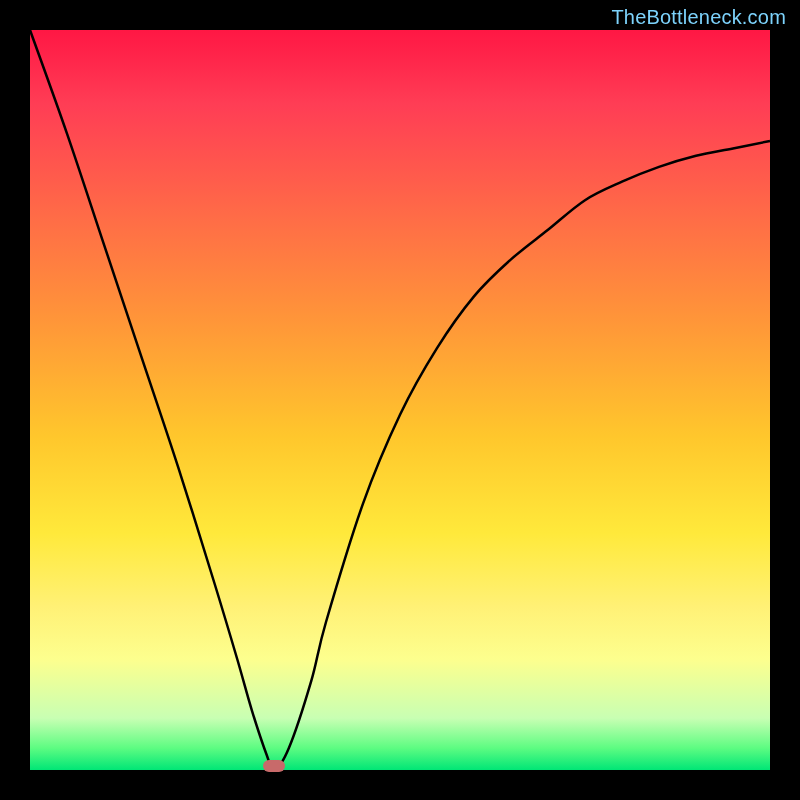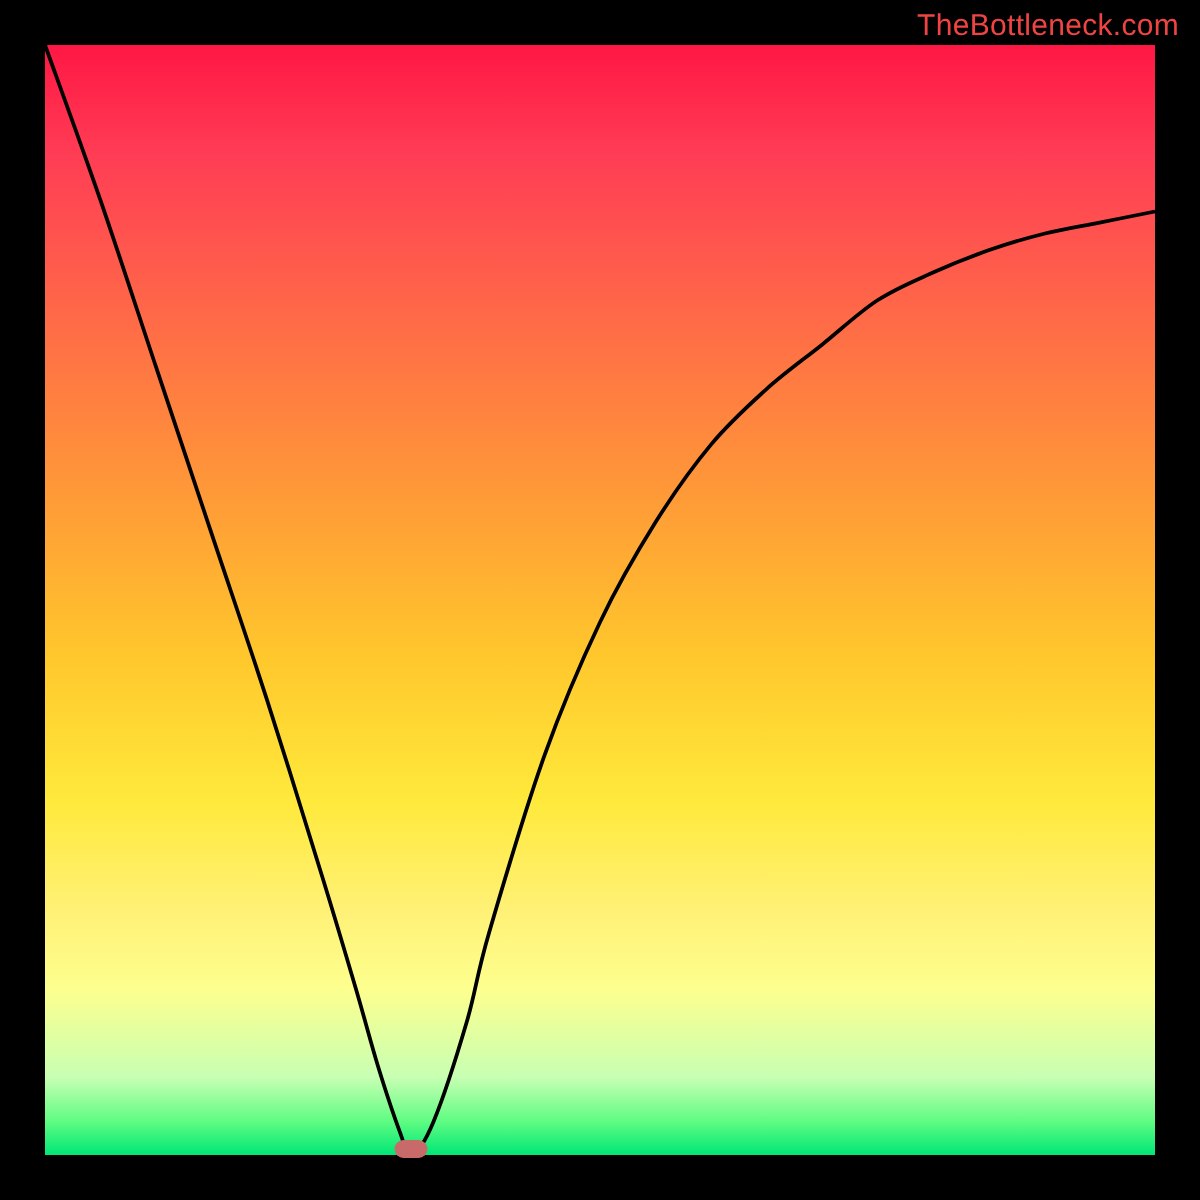--- a/index.html
+++ b/index.html
@@ -27,21 +27,21 @@
       #fff176 78%,
       #fdff8e 85%,
       #c8ffb3 93%,
       #5efc82 97%,
       #00e676 100%);
   }
   .watermark {
     position: absolute;
     top: 6px;
     right: 14px;
-    color: #ef4444;
+    color: #7dd3fc;
     font-size: 20px;
     font-weight: 500;
     letter-spacing: 0.2px;
   }
   svg.curve {
     position: absolute;
     left: 0; top: 0;
     width: 100%; height: 100%;
     overflow: visible;
   }

